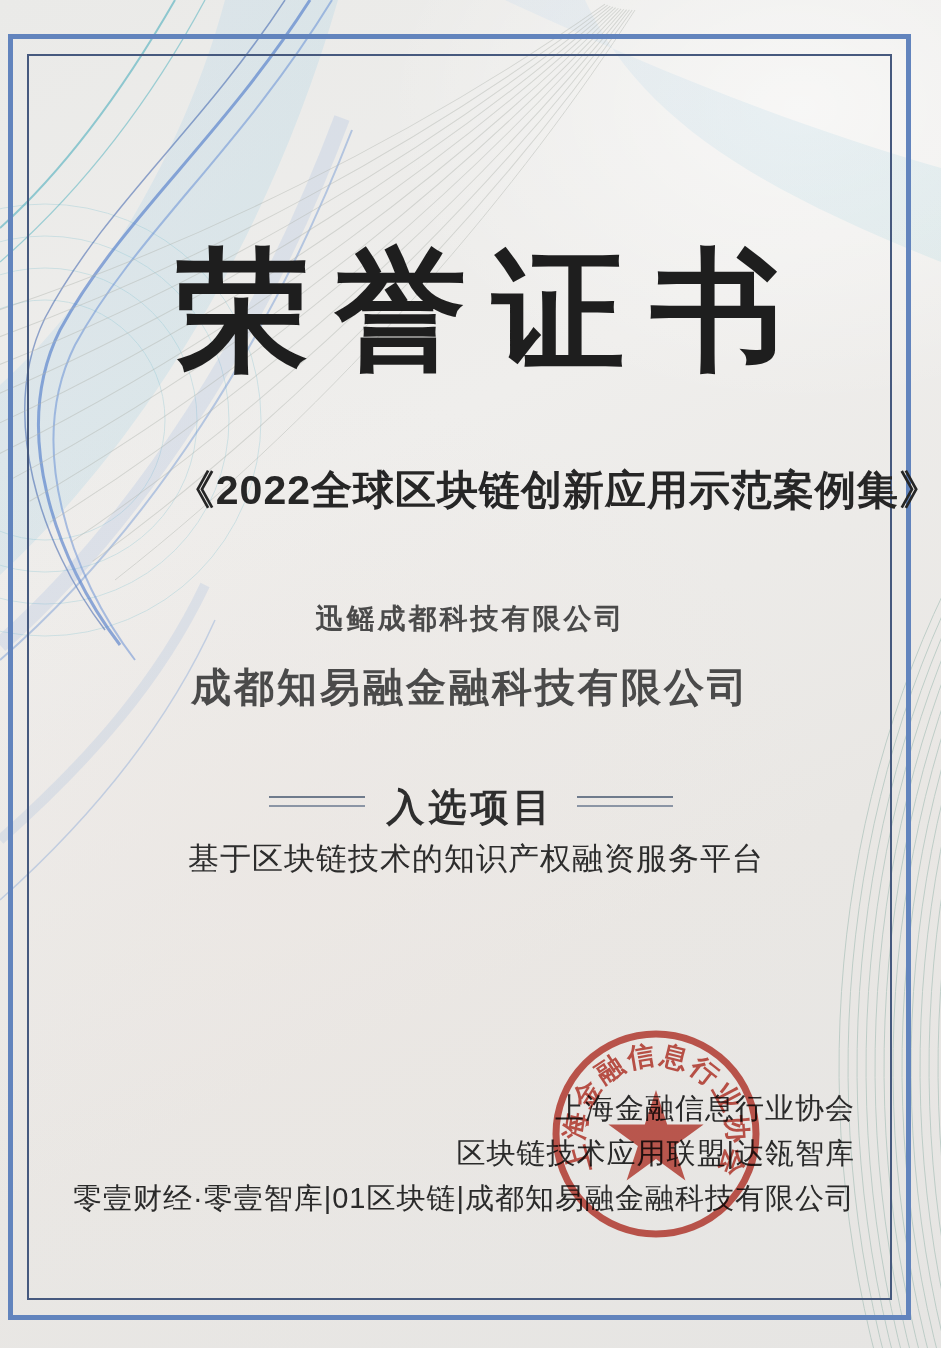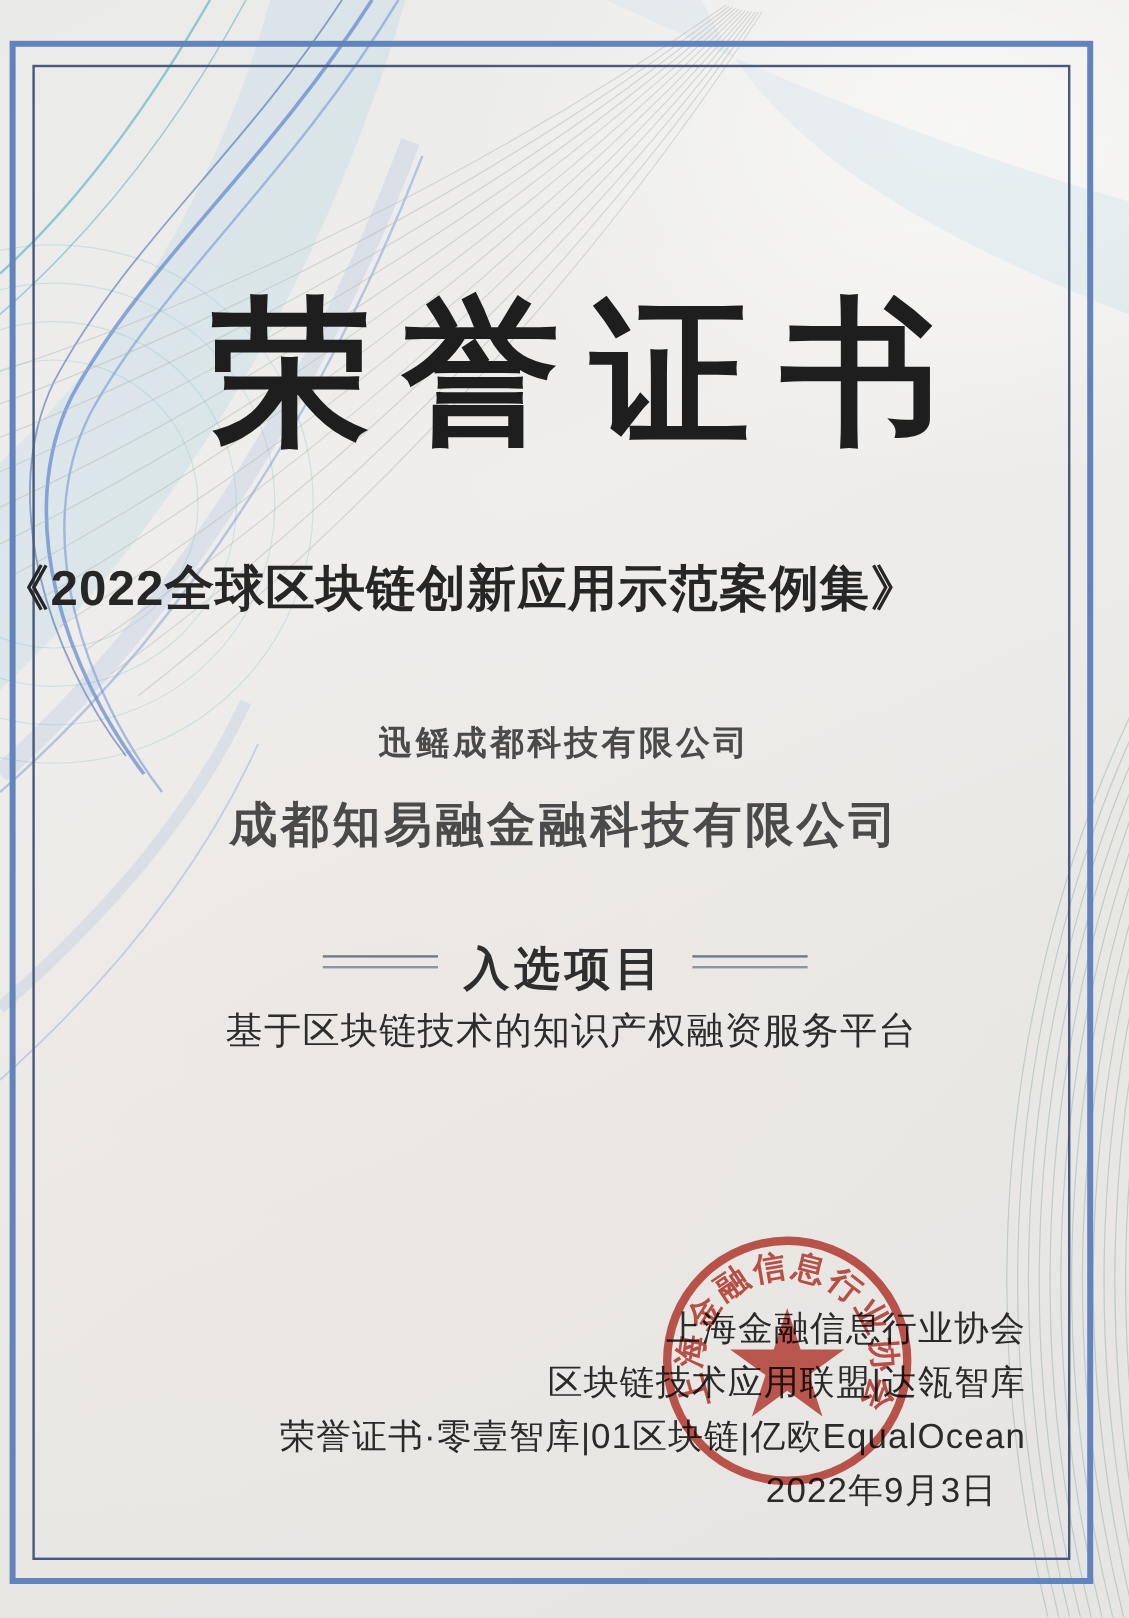--- a/index.html
+++ b/index.html
@@ -16,21 +16,21 @@
   .frame-outer{position:absolute;left:8px;top:34px;right:30px;bottom:28px;
     border:5px solid #6284bd;pointer-events:none;}
   .frame-inner{position:absolute;left:27px;top:54px;right:49px;bottom:48px;
     border:2px solid #46597e;pointer-events:none;}
   
   .decor{position:absolute;left:0;top:0;width:941px;height:1348px;pointer-events:none;}
   
   .title{position:absolute;left:0;right:0;top:242px;text-align:center;
     font-size:132px;font-weight:900;letter-spacing:26px;padding-left:44px;
     color:#1e1e1e;line-height:1.05;}
-  .subtitle{position:absolute;left:0;right:0;top:463px;text-align:left;
+  .subtitle{position:absolute;left:0;right:0;top:463px;text-align:right;
     font-size:41px;font-weight:800;letter-spacing:1px;color:#262626;}
   .recipient{position:absolute;left:0;right:0;text-align:center;
     font-weight:700;color:#4a4a4a;letter-spacing:3px;}
   .recipient.r1{top:600px;font-size:28px;}
   .recipient.r2{top:660px;font-size:40px;}
   .selected-row{position:absolute;left:0;right:0;top:770px;
     display:flex;align-items:center;justify-content:center;gap:22px;}
   .rule{width:96px;height:7px;border-top:2px solid #6f7b8c;border-bottom:2px solid #8b95a5;}
   .selected-label{font-size:38px;font-weight:700;color:#2e2e2e;letter-spacing:4px;margin-top:12px;}
   .project{position:absolute;left:0;right:0;top:838px;text-align:center;
@@ -129,22 +129,21 @@
     <span class="rule"></span>
     <span class="selected-label">入选项目</span>
     <span class="rule"></span>
   </div>
 
   <div class="project">基于区块链技术的知识产权融资服务平台</div>
 
   <div class="issuer-block">
     <div>上海金融信息行业协会</div>
     <div>区块链技术应用联盟|达瓴智库</div>
-    <div>荣誉证书·零壹智库|01区块链|亿欧EqualOcean</div>
-    <div class="date">2022年9月3日</div>
+    <div>零壹财经·零壹智库|01区块链|成都知易融金融科技有限公司</div>
   </div>
 
   <svg class="seal" viewBox="0 0 222 222" aria-hidden="true">
     <defs>
       <path id="sealArc" d="M 48 147 A 72 72 0 1 1 174 147" fill="none"></path>
     </defs>
     <circle cx="111" cy="110" r="100" fill="none" stroke="#bf3a2f" stroke-width="7" opacity="0.92"></circle>
     <polygon points="0,-50 11.2,-15.4 47.6,-15.5 18.1,5.9 29.4,40.5 0,19 -29.4,40.5 -18.1,5.9 -47.6,-15.5 -11.2,-15.4" transform="translate(111,116) scale(1.0)" fill="#bf3a2f" opacity="0.9"></polygon>
     <text fill="#bf3a2f" font-size="27" font-weight="bold" letter-spacing="3" opacity="0.95">
       <textPath href="#sealArc" startOffset="2">上海金融信息行业协会</textPath>

